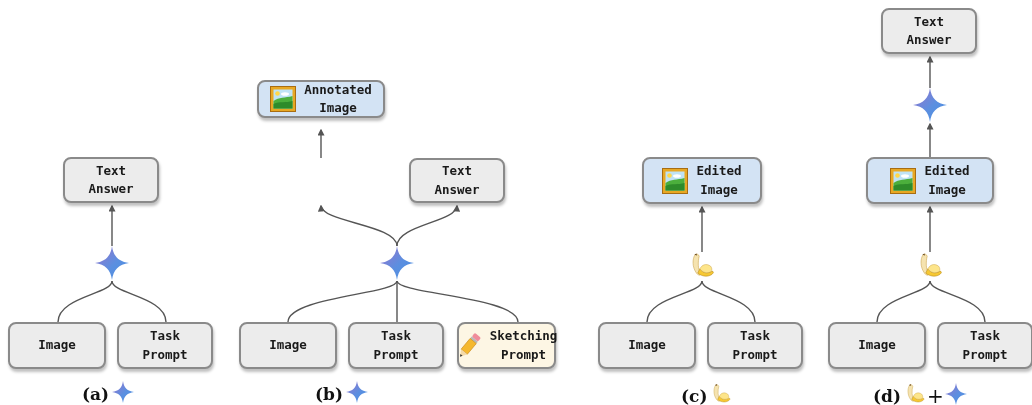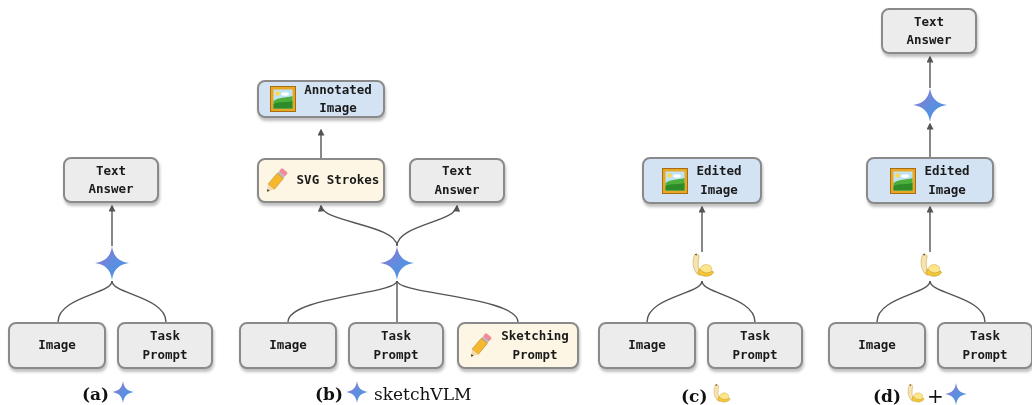--- a/index.html
+++ b/index.html
@@ -88,57 +88,43 @@
     <rect x="3.5" y="3.5" width="19" height="19" fill="#bfe3f5"></rect>
     <path d="M3.5 15 C9 11 15 12 22.5 10 L22.5 22.5 L3.5 22.5 Z" fill="#4caf3c"></path>
     <path d="M3.5 18 C10 15 16 17 22.5 15 L22.5 22.5 L3.5 22.5 Z" fill="#2e8b2a"></path>
     <circle cx="7.5" cy="7.5" r="2.3" fill="#ffd84a"></circle>
     <ellipse cx="15" cy="8" rx="4" ry="1.8" fill="#ffffff"></ellipse>
   </svg>
       </span>
     <span class="lbl">Annotated
 Image</span>
   </div>
-  <div class="node cream" style="left:257px;top:158px;width:128px;height:45px;">
+  <div class="node gray" style="left:409px;top:158px;width:96px;height:45px;">
+    <span class="lbl">Text
+Answer</span>
+  </div>
+  <div class="node gray" style="left:239px;top:322px;width:98px;height:47px;">
+    <span class="lbl">Image</span>
+  </div>
+  <div class="node gray" style="left:348px;top:322px;width:96px;height:47px;">
+    <span class="lbl">Task
+Prompt</span>
+  </div>
+  <div class="node cream" style="left:457px;top:322px;width:99px;height:47px;">
     <span class="ico">
         <svg width="26" height="28" viewBox="0 0 26 28">
     <g transform="rotate(40 13 14)">
       <rect x="9" y="0" width="8" height="5" rx="1.5" fill="#f08c9a"></rect>
       <rect x="9" y="5" width="8" height="2.5" fill="#b8b8b8"></rect>
       <rect x="9" y="7.5" width="8" height="14" fill="#f5b82e" stroke="#c88612" stroke-width="0.6"></rect>
       <path d="M9 21.5 L17 21.5 L13 28 Z" fill="#f3d9a8"></path>
       <path d="M11.6 25.7 L14.4 25.7 L13 28 Z" fill="#333"></path>
     </g>
   </svg>
       </span>
-    <span class="lbl">SVG Strokes</span>
-  </div>
-  <div class="node gray" style="left:409px;top:158px;width:96px;height:45px;">
-    <span class="lbl">Text
-Answer</span>
-  </div>
-  <div class="node gray" style="left:239px;top:322px;width:98px;height:47px;">
-    <span class="lbl">Image</span>
-  </div>
-  <div class="node gray" style="left:348px;top:322px;width:96px;height:47px;">
-    <span class="lbl">Task
-Prompt</span>
-  </div>
-  <div class="node cream" style="left:457px;top:322px;width:122px;height:47px;">
-    <span class="ico">
-        <svg width="26" height="28" viewBox="0 0 26 28">
-    <g transform="rotate(40 13 14)">
-      <rect x="9" y="0" width="8" height="5" rx="1.5" fill="#f08c9a"></rect>
-      <rect x="9" y="5" width="8" height="2.5" fill="#b8b8b8"></rect>
-      <rect x="9" y="7.5" width="8" height="14" fill="#f5b82e" stroke="#c88612" stroke-width="0.6"></rect>
-      <path d="M9 21.5 L17 21.5 L13 28 Z" fill="#f3d9a8"></path>
-      <path d="M11.6 25.7 L14.4 25.7 L13 28 Z" fill="#333"></path>
-    </g>
-  </svg>
-      </span>
     <span class="lbl">Sketching
 Prompt</span>
   </div>
   <div class="model" style="left: 380px; top: 246px;"><svg width="34" height="34" viewBox="0 0 40 40">
         <path d="M20 0 C21.5 12 28 18.5 40 20 C28 21.5 21.5 28 20 40 C18.5 28 12 21.5 0 20 C12 18.5 18.5 12 20 0 Z" fill="url(#sparkGrad)"></path>
       </svg></div>
 
   <div class="node blue" style="left:642px;top:157px;width:120px;height:47px;">
     <span class="ico">
         <svg width="26" height="26" viewBox="0 0 26 26">
@@ -206,21 +192,20 @@
     <span class="tag">(a)</span>
     <span><svg width="22" height="22" viewBox="0 0 40 40">
           <path d="M20 0 C21.5 12 28 18.5 40 20 C28 21.5 21.5 28 20 40 C18.5 28 12 21.5 0 20 C12 18.5 18.5 12 20 0 Z" fill="url(#sparkGrad)"></path>
         </svg></span>
   </div>
   <div class="caption" style="left:315px;top:381px;">
     <span class="tag">(b)</span>
     <span><svg width="22" height="22" viewBox="0 0 40 40">
           <path d="M20 0 C21.5 12 28 18.5 40 20 C28 21.5 21.5 28 20 40 C18.5 28 12 21.5 0 20 C12 18.5 18.5 12 20 0 Z" fill="url(#sparkGrad)"></path>
         </svg></span>
-    <span class="name">sketchVLM</span>
   </div>
   <div class="caption" style="left:681px;top:383px;">
     <span class="tag">(c)</span>
     <span><svg width="22" height="22" viewBox="0 0 40 40">
     <path d="M10 4 C6 10 6 22 12 30 C14 33 17 34 18 32 C14 24 14 14 16 6 C15 3 12 2 10 4 Z" fill="#f5e3b0" stroke="#c9a24a" stroke-width="0.8"></path>
     <path d="M14 30 C20 36 32 36 36 30 C37 28 35 27 33 28 C28 31 21 30 17 24 Z" fill="#f6c833" stroke="#b8891b" stroke-width="0.8"></path>
     <path d="M17 24 C20 18 26 16 32 20 C34 22 35 26 33 28 C28 31 21 30 17 24 Z" fill="#fde58a" stroke="#c9a24a" stroke-width="0.7"></path>
     <path d="M9 4 L12 2 L13 5 Z" fill="#6b4a1e"></path>
   </svg></span>
   </div>

